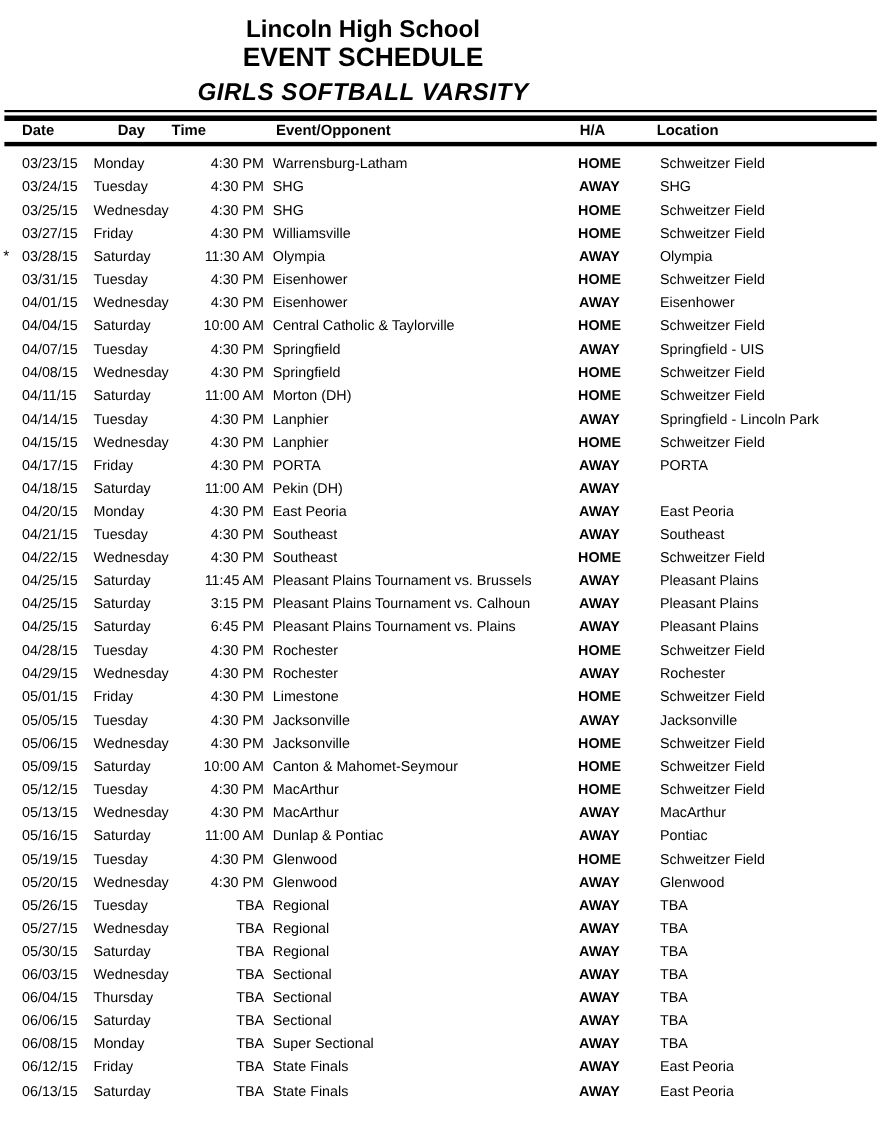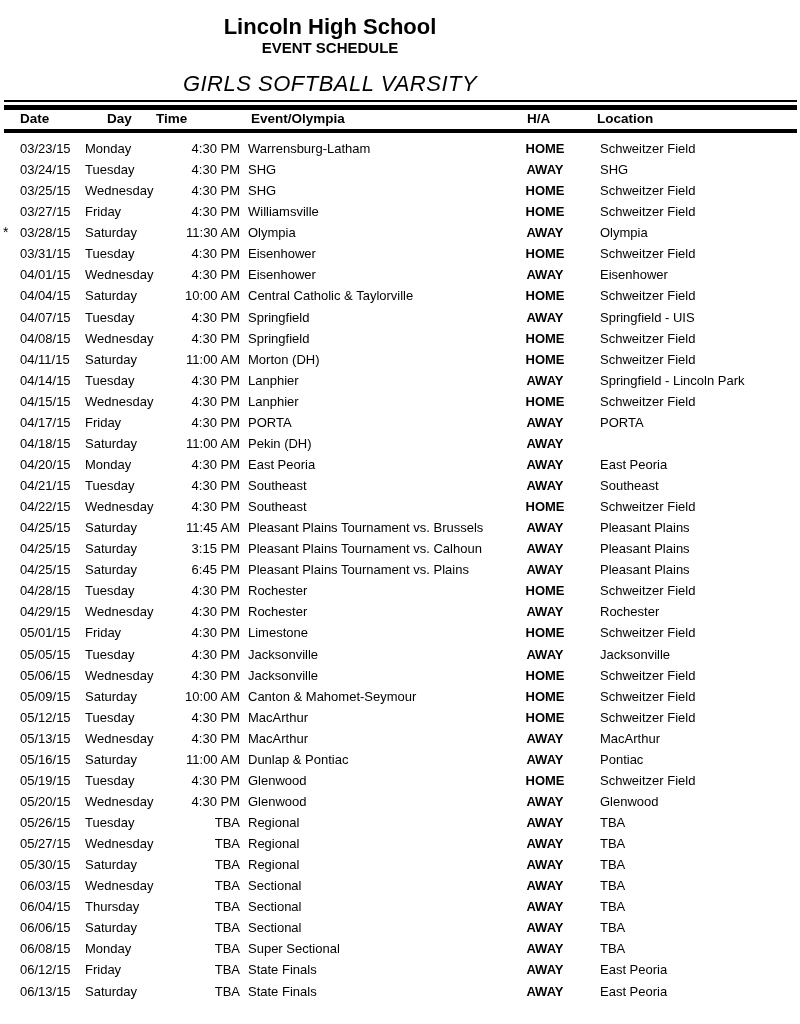--- a/index.html
+++ b/index.html
@@ -4,22 +4,22 @@
 <style>
   html,body{margin:0;padding:0;}
   body{
     width:800px;height:1024px;position:relative;overflow:hidden;
     background:#ffffff;color:#000;
     font-family:"Liberation Sans", sans-serif;
     -webkit-font-smoothing:antialiased;
   }
   .center-line{position:absolute;left:0;width:660px;text-align:center;white-space:nowrap;}
   .school{top:14px;font-size:22px;font-weight:bold;}
-  .sched {top:39px;font-size:15px;font-weight:bold;}
-  .sub   {top:71px;font-size:22px;font-style:italic;font-weight:normal;letter-spacing:0.5px;}
+  .sched {top:39px;font-size:24px;font-weight:bold;}
+  .sub   {top:71px;font-size:22px;font-style:italic;font-weight:bold;letter-spacing:0.5px;}
 
   .rule{position:absolute;left:4px;width:793px;background:#000;}
   .rule-a{top:100px;height:2px;}
   .rule-b{top:105px;height:5px;}
   .rule-c{top:129px;height:4px;}
 
   .colhead{position:absolute;top:111px;font-size:13.5px;font-weight:bold;white-space:nowrap;}
   .ch-date{left:20px;}
   .ch-day{left:107px;}
   .ch-time{left:156px;}
@@ -46,21 +46,21 @@
 <div class="center-line sub">GIRLS SOFTBALL VARSITY</div>
 
 <div class="rule rule-a"></div>
 <div class="rule rule-b"></div>
 <div class="rule rule-c"></div>
 
 <div>
   <span class="colhead ch-date">Date</span>
   <span class="colhead ch-day">Day</span>
   <span class="colhead ch-time">Time</span>
-  <span class="colhead ch-event">Event/Olympia</span>
+  <span class="colhead ch-event">Event/Opponent</span>
   <span class="colhead ch-ha">H/A</span>
   <span class="colhead ch-loc">Location</span>
 </div>
 
 <div id="rows">
   <div class="row">
     <span class="c star"></span>
     <span class="c date">03/23/15</span>
     <span class="c day">Monday</span>
     <span class="c time">4:30 PM</span>

